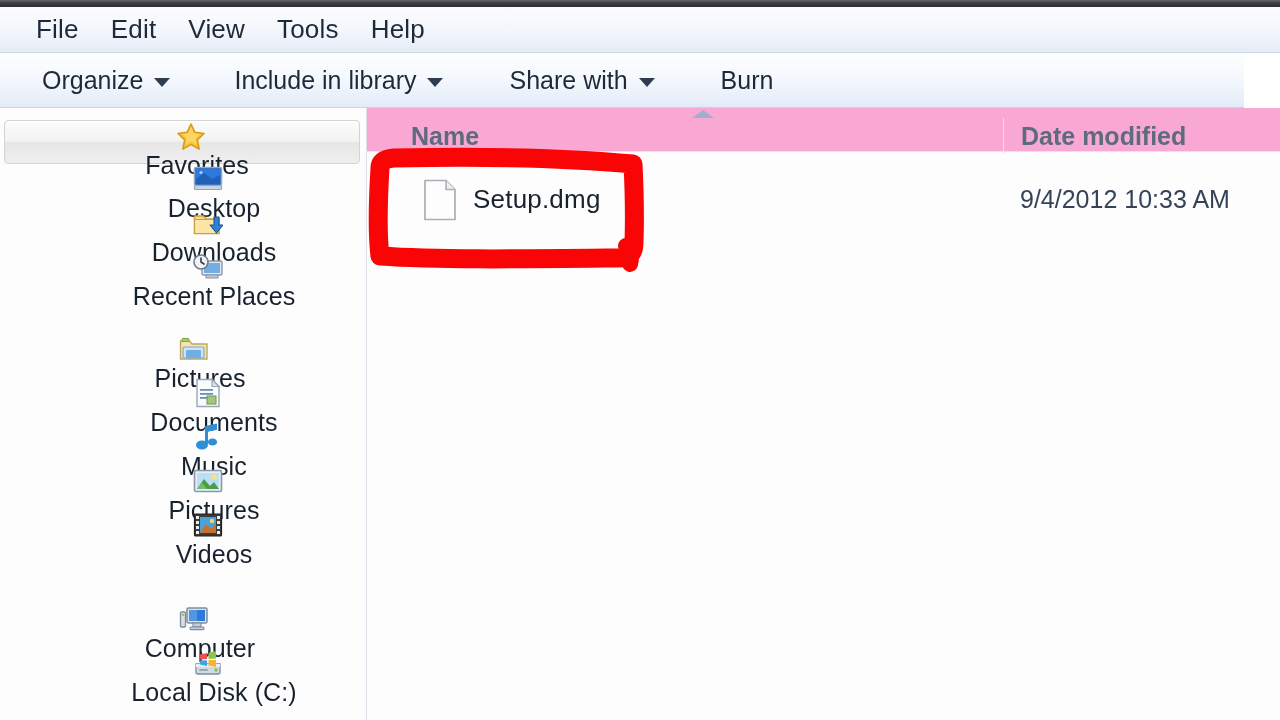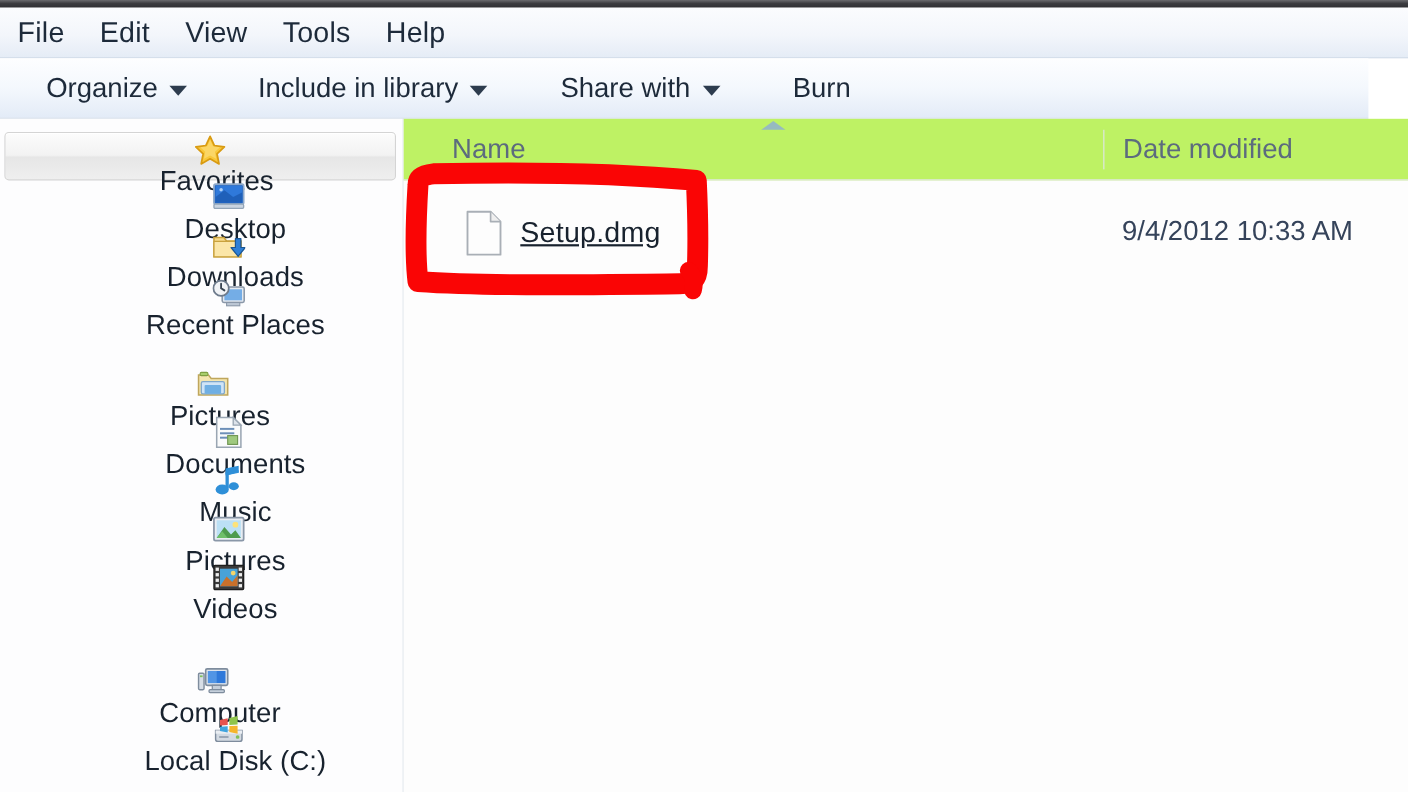--- a/index.html
+++ b/index.html
@@ -15,20 +15,21 @@
     position:absolute; left:0; top:0; width:1280px; height:7px;
     background:linear-gradient(to bottom,#6a6a6e 0%,#3c3c40 45%,#2f2f33 100%);
   }
 
   
   .menubar {
     position:absolute; left:0; top:7px; width:1280px; height:46px;
     background:linear-gradient(to bottom,#fbfcfe 0%,#f3f6fb 55%,#e5ecf6 100%);
     border-bottom:1px solid #cdd8e6;
     display:flex; align-items:center;
+    padding-left:20px;
   }
   .menu-item {
     font-size:26px; color:#1d2a3a; letter-spacing:.2px;
     padding:2px 16px; cursor:default; white-space:nowrap;
   }
 
   
   .toolbar {
     position:absolute; left:0; top:53px; width:1244px; height:55px;
     background:linear-gradient(to bottom,#fdfeff 0%,#f4f8fd 50%,#e3ebf7 100%);
@@ -84,22 +85,23 @@
     flex:0 0 auto;
   }
   .nav-gap { height:38px; }
 
   
   .listpane {
     position:absolute; left:367px; top:0; width:913px; height:612px;
     background:#fdfdfd;
   }
   .col-head {
-    position:relative; height:56px; border-bottom:1px solid #e3e7ec;
-    background:#bef264;
+    position:relative; height:44px; border-bottom:1px solid #e3e7ec;
+    background:#f9a8d4;
+    font-weight:bold;
   }
   .col-name {
     position:absolute; left:44px; top:14px;
     font-size:25px; color:#5c6b7e; white-space:nowrap;
   }
   .col-date {
     position:absolute; left:654px; top:14px;
     font-size:25px; color:#5c6b7e; white-space:nowrap;text-align:center;
   }
   .col-sep {
@@ -112,21 +114,21 @@
     border-left:11px solid transparent; border-right:11px solid transparent;
     border-bottom:8px solid #8fb0cf; opacity:.85;
   }
 
   .file-row {
     position:relative; height:58px; display:flex; align-items:center;
     padding-left:56px; cursor:default;
   }
   .file-icon { width:34px; height:40px; margin-right:16px; flex:0 0 auto; }
   .file-name {
-    font-size:26px; color:#18222e; white-space:nowrap; letter-spacing:.2px;text-decoration:underline;
+    font-size:26px; color:#18222e; white-space:nowrap; letter-spacing:.2px;
   }
   .file-date {
     position:absolute; left:653px; top:50%; transform:translateY(-50%);
     font-size:25px; color:#35435a; white-space:nowrap;
   }
 
   
   .annotation {
     position:absolute; left:368px; top:146px;
     width:290px; height:130px; pointer-events:none;

